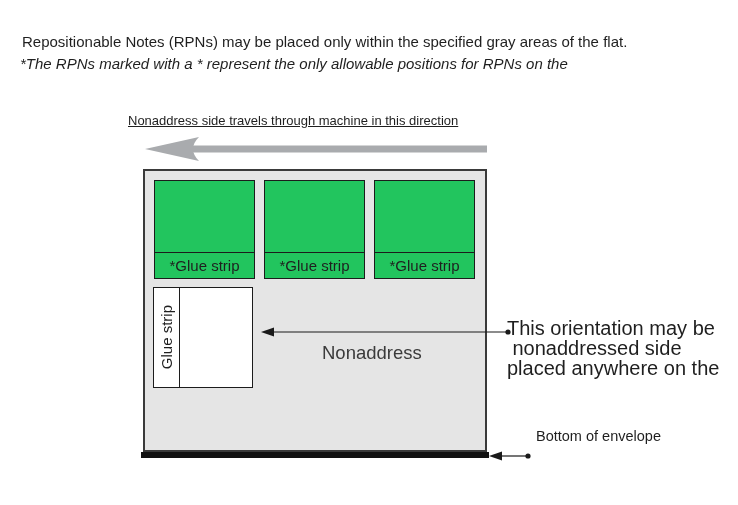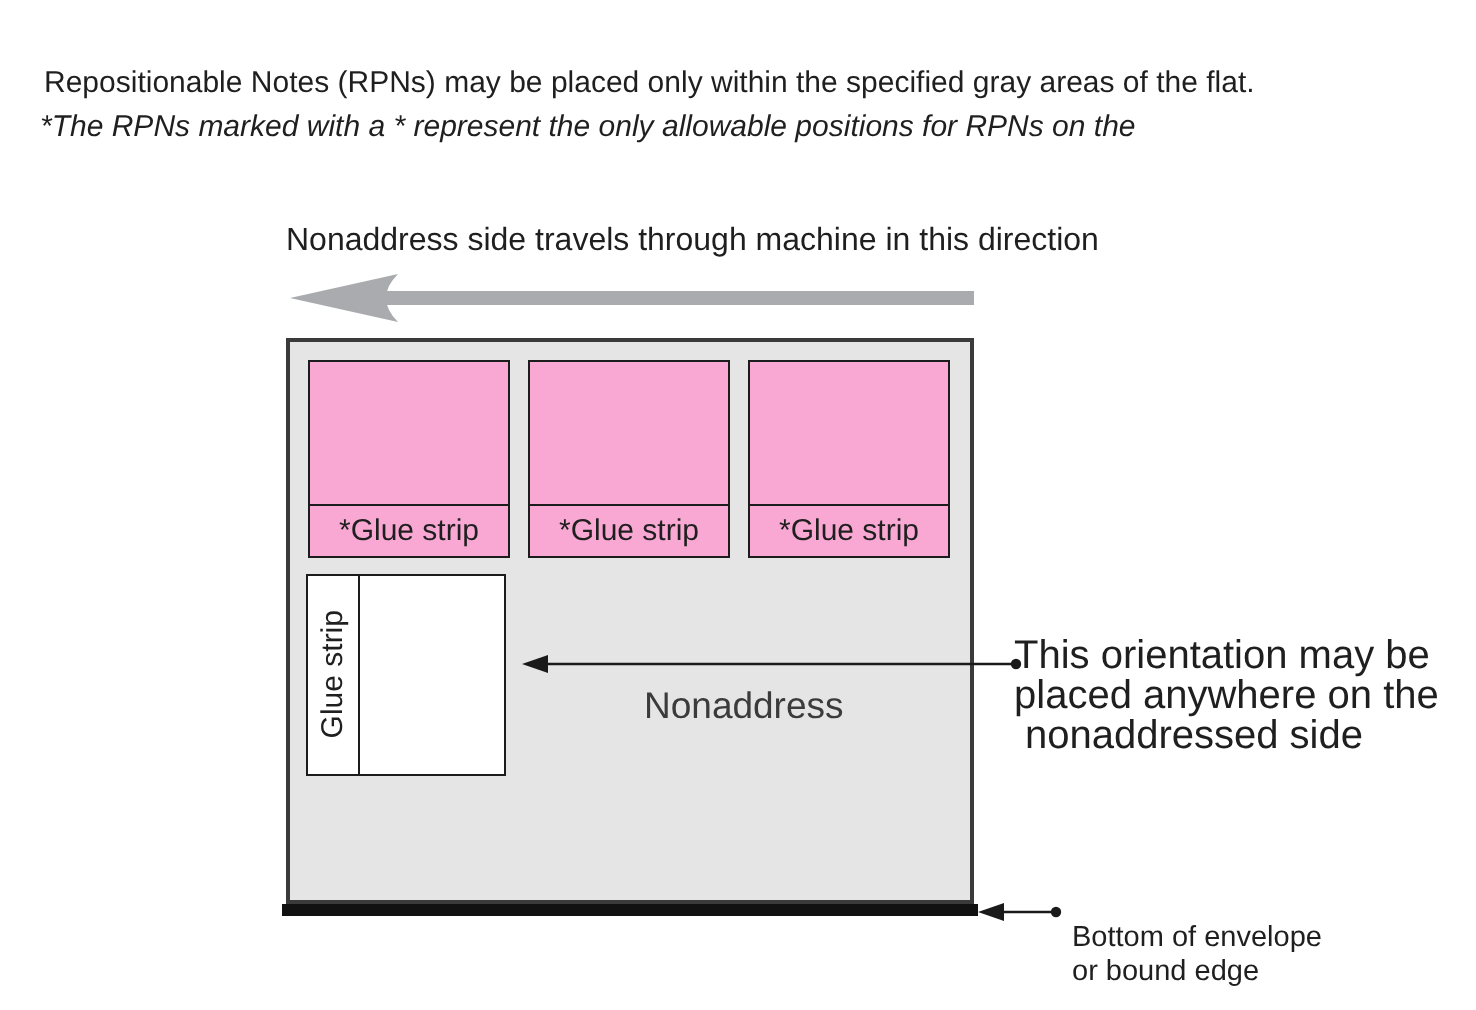--- a/index.html
+++ b/index.html
@@ -9,39 +9,39 @@
     background:#fff;
     font-family:"Liberation Sans", sans-serif;
     color:var(--text-primary,#1f1f1f);
     overflow:hidden;
   }
   .txt{position:absolute;white-space:nowrap;}
   .intro{left:22px;top:33px;font-size:15px;line-height:17px;}
   .note{left:20px;top:54px;font-size:15px;line-height:20px;font-style:italic;}
   .note-line{display:block;white-space:nowrap;}
   .note-line2{padding-left:6px;}
-  .machine-label{left:143px;top:112px;font-size:16px;line-height:17px;}
+  .machine-label{left:128px;top:112px;font-size:13px;line-height:17px;text-decoration:underline;}
 
   .machine-arrow{position:absolute;left:143px;top:135px;width:345px;height:32px;}
   .machine-arrow path,.machine-arrow rect{fill:var(--machine-arrow-gray,#a9abae);}
 
   .flat{
     position:absolute;left:143px;top:169px;width:344px;height:283px;
     box-sizing:border-box;
     background:var(--flat-fill,#e5e5e5);
     border:2px solid var(--flat-border,#3a3a3a);
   }
   .bound-edge{
     position:absolute;left:141px;top:452px;width:348px;height:6px;
     background:var(--bound-edge-black,#111111);
   }
 
   .rpn{
     position:absolute;top:180px;width:101px;height:99px;
-    box-sizing:border-box;background:#f9a8d4;
+    box-sizing:border-box;background:#22c55e;
     border:1.5px solid var(--rpn-border,#1c1c1c);
     display:flex;flex-direction:column;
   }
   .rpn-1{left:154px;} .rpn-2{left:264px;} .rpn-3{left:374px;}
   .rpn-space{flex:1;}
   .rpn-glue{
     height:26px;box-sizing:border-box;
     border-top:1.5px solid var(--rpn-border,#1c1c1c);
     display:flex;align-items:center;justify-content:center;
     font-size:15px;
@@ -75,22 +75,22 @@
   .ann-arrow polygon,.ann-arrow circle{fill:var(--annotation-line,#1a1a1a);}
   .orient-arrow{left:255px;top:323px;width:262px;height:18px;}
   .bottom-arrow{left:486px;top:449px;width:50px;height:14px;}
 
   .orient-text{
     position:absolute;left:507px;top:318px;width:180px;
     text-align:center;font-size:20px;line-height:20px;
   }
   .orient-text span{display:block;white-space:nowrap;}
   .bottom-text{
-    position:absolute;left:536px;top:461px;
-    font-size:14.5px;line-height:17px;
+    position:absolute;left:536px;top:428px;
+    font-size:14.5px;line-height:17px;text-align:right;
   }
   .bottom-text span{display:block;white-space:nowrap;}
 </style>
 </head>
 <body>
 
 <div class="canvas">
 
   <div class="txt intro">Repositionable Notes (RPNs) may be placed only within the specified gray areas of the flat.</div>
 
@@ -132,28 +132,27 @@
   </div>
 
   <svg class="ann-arrow orient-arrow" viewBox="0 0 262 18" aria-hidden="true">
     <polygon points="6,9 19,4.5 19,13.5"></polygon>
     <line x1="17" y1="9" x2="253" y2="9"></line>
     <circle cx="253" cy="9" r="2.6"></circle>
   </svg>
 
   <div class="orient-text">
     <span>This orientation may be</span>
+    <span>nonaddressed side</span>
     <span>placed anywhere on the</span>
-    <span>nonaddressed side</span>
   </div>
 
   <svg class="ann-arrow bottom-arrow" viewBox="0 0 50 14" aria-hidden="true">
     <polygon points="3,7 16,2.5 16,11.5"></polygon>
     <line x1="14" y1="7" x2="42" y2="7"></line>
     <circle cx="42" cy="7" r="2.6"></circle>
   </svg>
 
   <div class="bottom-text">
     <span>Bottom of envelope</span>
-    <span>or bound edge</span>
   </div>
 
 </div>
 
 </body></html>

